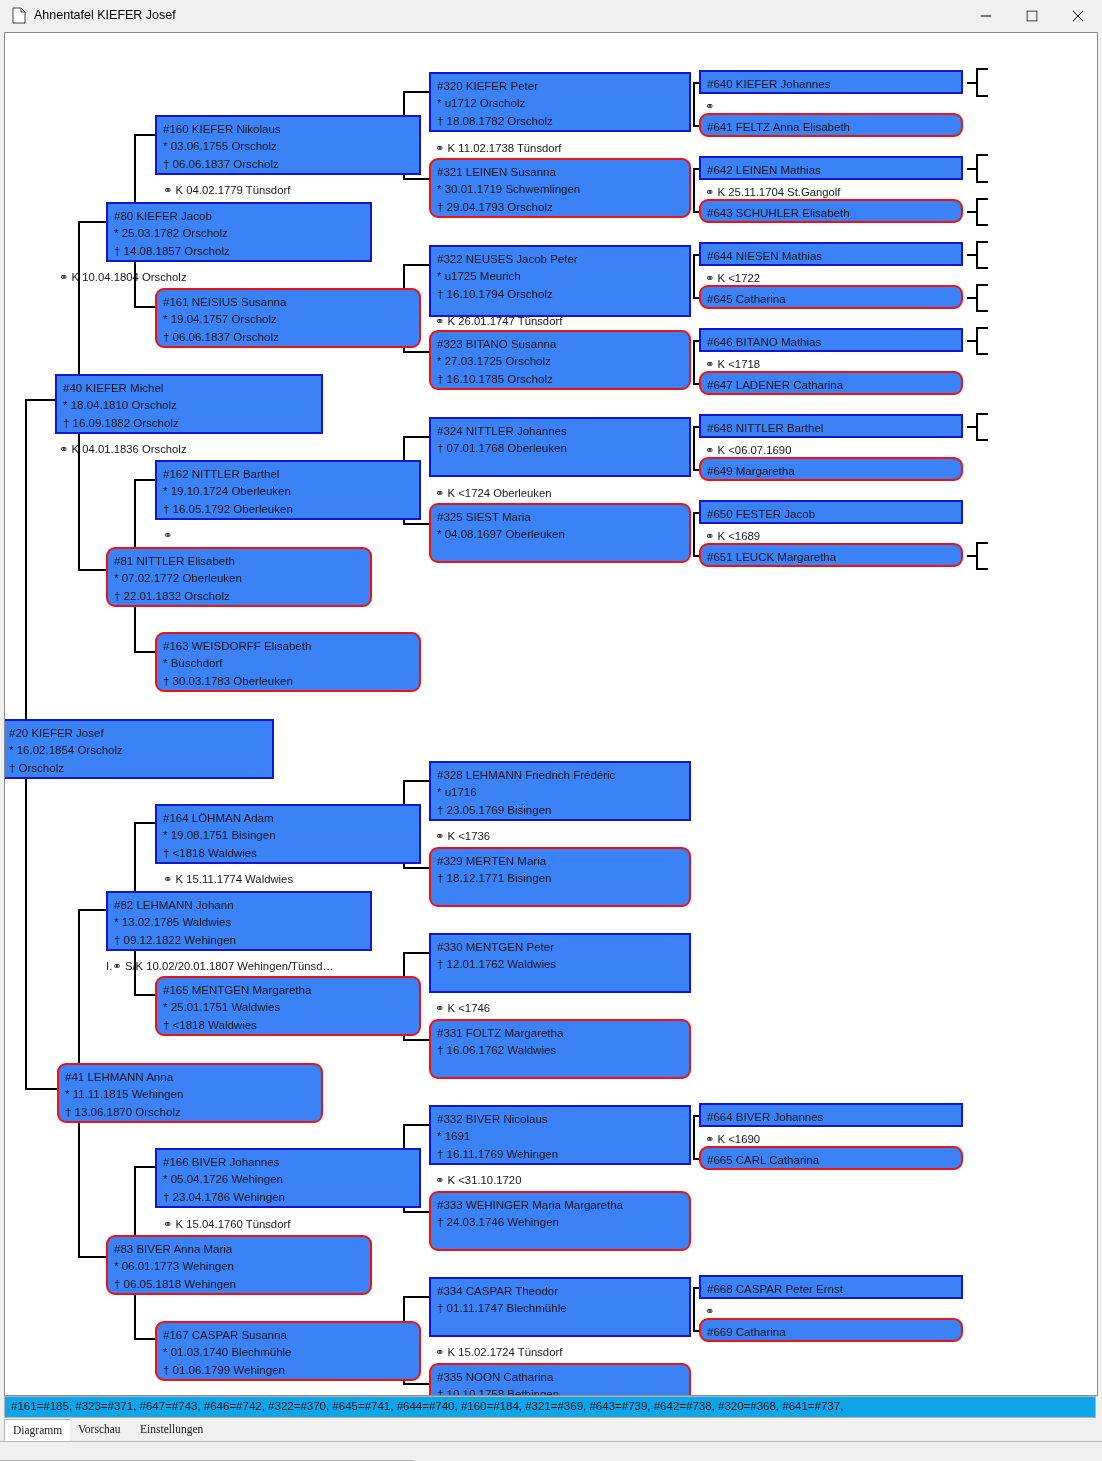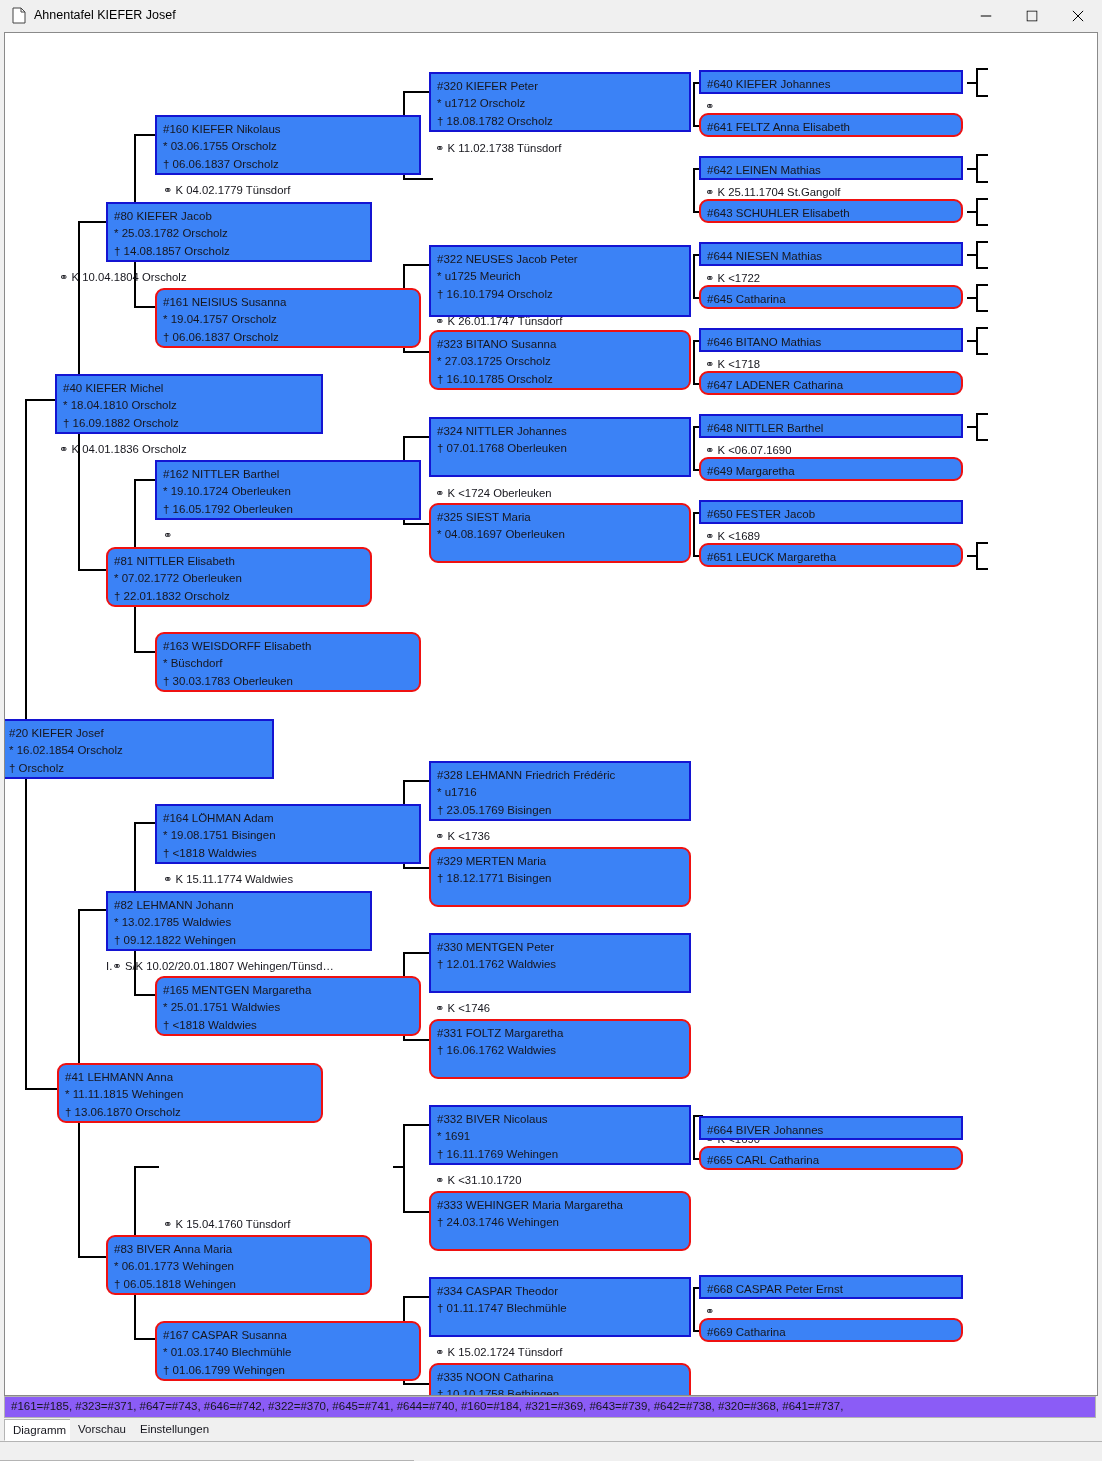--- a/index.html
+++ b/index.html
@@ -45,24 +45,24 @@
   }
 
   
   .seg{position:absolute;background:#000000;}
   .vseg{width:2px;}
   .hseg{height:2px;}
 
   
   #statusbar{
     position:absolute;left:4px;top:1396px;width:1092px;height:22px;
-    background:#8b5cf6;border:1px solid #b4b4b4;box-sizing:border-box;
+    background:#0ea5e9;border:1px solid #b4b4b4;box-sizing:border-box;
   }
   #status-text{position:absolute;left:6px;top:3px;font-size:11.5px;color:#16161d;white-space:nowrap;}
-  #tabstrip{position:absolute;left:0;top:1419px;width:1102px;height:23px;}
+  #tabstrip{position:absolute;left:0;top:1419px;width:1102px;height:23px;font-family:Liberation Serif, serif;}
   #tabline{position:absolute;left:0;top:22px;width:1102px;height:1px;background:#b4b4b4;}
   .tab{
     position:absolute;top:0;height:22px;box-sizing:border-box;
     font-size:11.5px;color:#16161d;line-height:21px;padding:0 8px;
     background:#f0f0f0;
   }
   .tab.active{background:#ffffff;border:1px solid #b4b4b4;border-bottom:1px solid #ffffff;}
   #bottomfill{position:absolute;left:0;top:1442px;width:1102px;height:19px;background:#f0f0f0;}
   #bottomfill .hl{position:absolute;left:0;top:18px;width:414px;height:1px;background:#b4b4b4;}
 </style>
@@ -323,31 +323,41 @@
       <div class="pbox m" style="left:150px;top:771px;width:266px;height:60px;">
         <span class="ln">#164 LÖHMAN Adam</span>
         <span class="ln">* 19.08.1751 Bisingen</span>
         <span class="ln">† &lt;1818 Waldwies</span>
       </div>
       <div class="pbox f" style="left:150px;top:943px;width:266px;height:60px;">
         <span class="ln">#165 MENTGEN Margaretha</span>
         <span class="ln">* 25.01.1751 Waldwies</span>
         <span class="ln">† &lt;1818 Waldwies</span>
       </div>
+      <div class="pbox m" style="left:150px;top:1115px;width:266px;height:60px;">
+        <span class="ln">#166 BIVER Johannes</span>
+        <span class="ln">* 05.04.1726 Wehingen</span>
+        <span class="ln">† 23.04.1786 Wehingen</span>
+      </div>
       <div class="pbox f" style="left:150px;top:1288px;width:266px;height:60px;">
         <span class="ln">#167 CASPAR Susanna</span>
         <span class="ln">* 01.03.1740 Blechmühle</span>
         <span class="ln">† 01.06.1799 Wehingen</span>
       </div>
 
       <div class="pbox m" style="left:424px;top:39px;width:262px;height:60px;">
         <span class="ln">#320 KIEFER Peter</span>
         <span class="ln">* u1712 Orscholz</span>
         <span class="ln">† 18.08.1782 Orscholz</span>
       </div>
+      <div class="pbox f" style="left:424px;top:125px;width:262px;height:60px;">
+        <span class="ln">#321 LEINEN Susanna</span>
+        <span class="ln">* 30.01.1719 Schwemlingen</span>
+        <span class="ln">† 29.04.1793 Orscholz</span>
+      </div>
       <div class="pbox m" style="left:424px;top:212px;width:262px;height:72px;">
         <span class="ln">#322 NEUSES Jacob Peter</span>
         <span class="ln">* u1725 Meurich</span>
         <span class="ln">† 16.10.1794 Orscholz</span>
       </div>
       <div class="pbox f" style="left:424px;top:297px;width:262px;height:60px;">
         <span class="ln">#323 BITANO Susanna</span>
         <span class="ln">* 27.03.1725 Orscholz</span>
         <span class="ln">† 16.10.1785 Orscholz</span>
       </div>
@@ -423,21 +433,21 @@
       </div>
       <div class="pbox f" style="left:694px;top:424px;width:264px;height:24px;">
         <span class="ln">#649 Margaretha</span>
       </div>
       <div class="pbox m" style="left:694px;top:467px;width:264px;height:24px;">
         <span class="ln">#650 FESTER Jacob</span>
       </div>
       <div class="pbox f" style="left:694px;top:510px;width:264px;height:24px;">
         <span class="ln">#651 LEUCK Margaretha</span>
       </div>
-      <div class="pbox m" style="left:694px;top:1070px;width:264px;height:24px;margin-top:13px;">
+      <div class="pbox m" style="left:694px;top:1070px;width:264px;height:24px;">
         <span class="ln">#664 BIVER Johannes</span>
       </div>
       <div class="pbox f" style="left:694px;top:1113px;width:264px;height:24px;">
         <span class="ln">#665 CARL Catharina</span>
       </div>
       <div class="pbox m" style="left:694px;top:1242px;width:264px;height:24px;">
         <span class="ln">#668 CASPAR Peter Ernst</span>
       </div>
       <div class="pbox f" style="left:694px;top:1285px;width:264px;height:24px;">
         <span class="ln">#669 Catharina</span>

